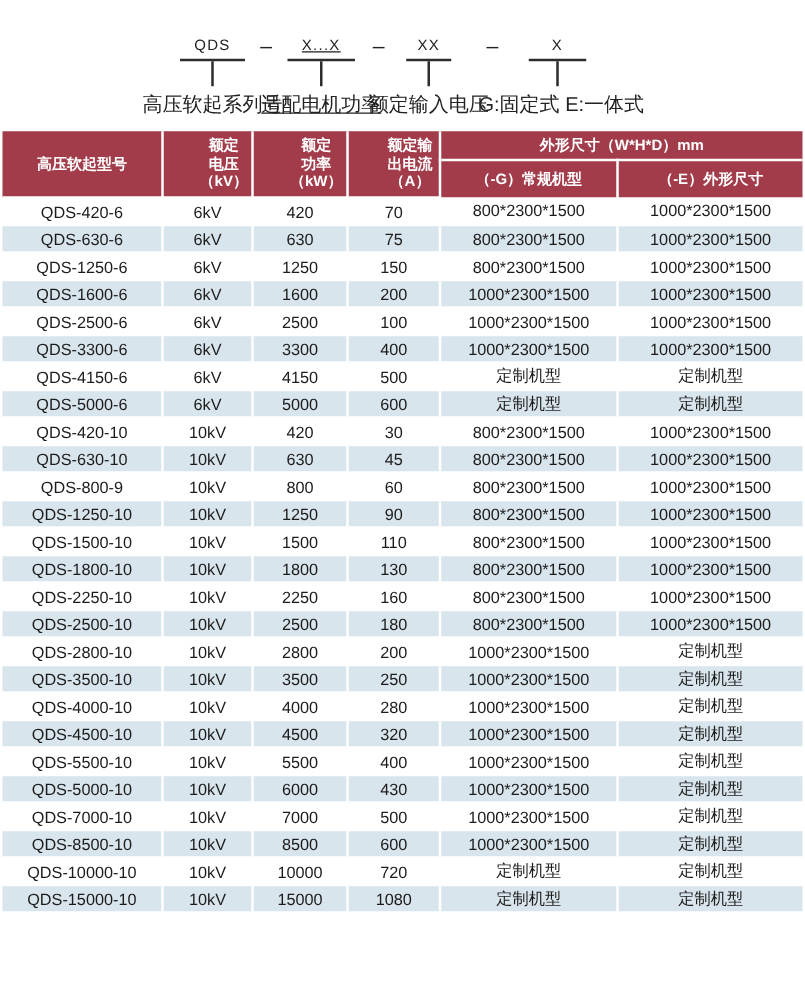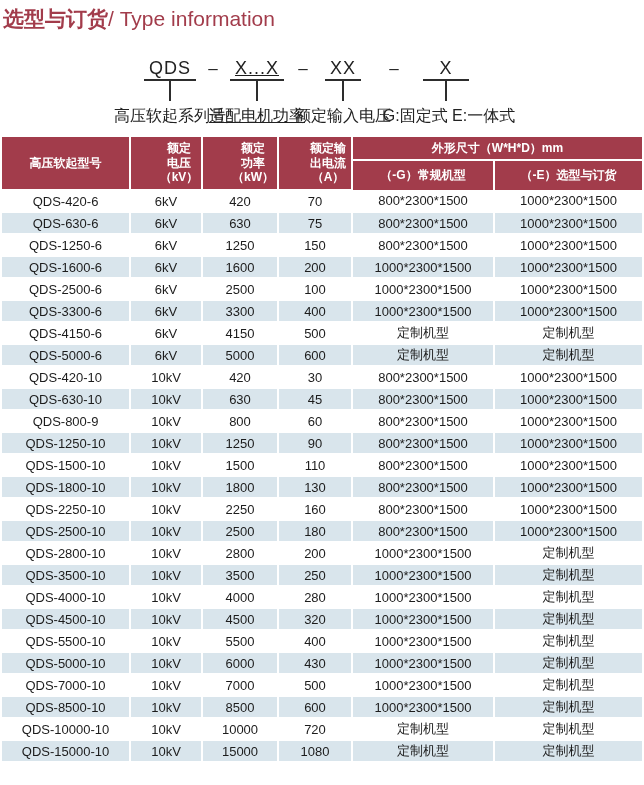--- a/index.html
+++ b/index.html
@@ -30,21 +30,21 @@
 
   
   .diagram { position: relative; height: 101px; margin-top: 4px; }
   .seg {
     position: absolute; top: 22px;
     transform: translateX(-50%);
     text-align: center;
   }
   .seg-code {
     display: block;
-    font-size: 18px; line-height: 21px;
+    font-size: 12px; line-height: 21px;
     letter-spacing: 1px;
     color: #222; white-space: nowrap;
   }
   .seg-underline { display: block; height: 2px; background: #2d2d2d; }
   .seg-tick { display: block; width: 2px; height: 20px; background: #2d2d2d; margin: 0 auto; }
   .seg1 { left: 170px; width: 52px; }
   .seg2 { left: 257px; width: 54px; text-decoration: underline; }
   .seg3 { left: 343px; width: 36px; }
   .seg4 { left: 446px; width: 46px; }
   .dash {
@@ -90,21 +90,20 @@
     background: #fff;
     white-space: nowrap;
   }
   .spec tbody tr.alt td { background: var(--alt-blue); }
 </style>
 </head>
 <body>
 
 <div class="page">
 
-  <h1 class="page-title"><span class="title-zh">选型与订货</span><span class="title-en">/ Type information</span></h1>
 
   <div class="diagram">
     <div class="seg seg1">
       <span class="seg-code">QDS</span>
       <span class="seg-underline"></span>
       <span class="seg-tick"></span>
     </div>
     <span class="dash dash1">–</span>
     <div class="seg seg2">
       <span class="seg-code">X...X</span>
@@ -153,21 +152,21 @@
         </th>
         <th rowspan="2">
           <span class="hline">额定输</span>
           <span class="hline">出电流</span>
           <span class="hline">（A）</span>
         </th>
         <th colspan="2">外形尺寸（W*H*D）mm</th>
       </tr>
       <tr class="sub-row">
         <th>（-G）常规机型</th>
-        <th>（-E）选型与订货</th>
+        <th>（-E）外形尺寸</th>
       </tr>
     </thead>
     <tbody>
         <tr>
           <td>QDS-420-6</td>
           <td>6kV</td>
           <td>420</td>
           <td>70</td>
           <td>800*2300*1500</td>
           <td>1000*2300*1500</td>

